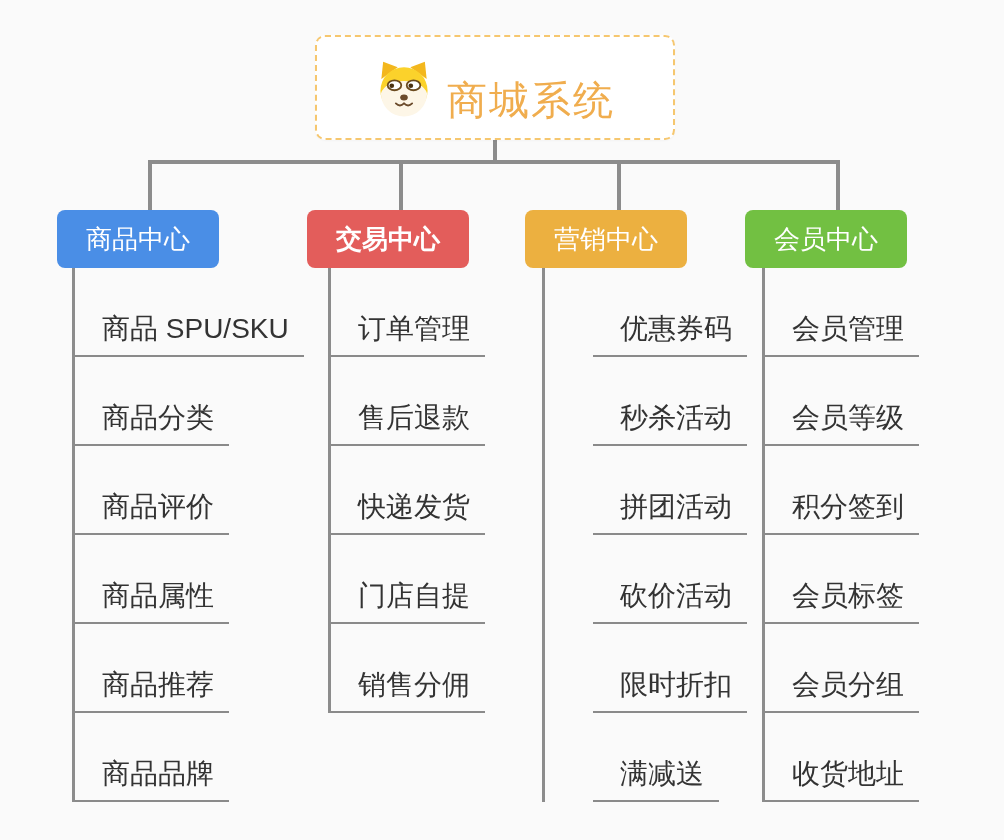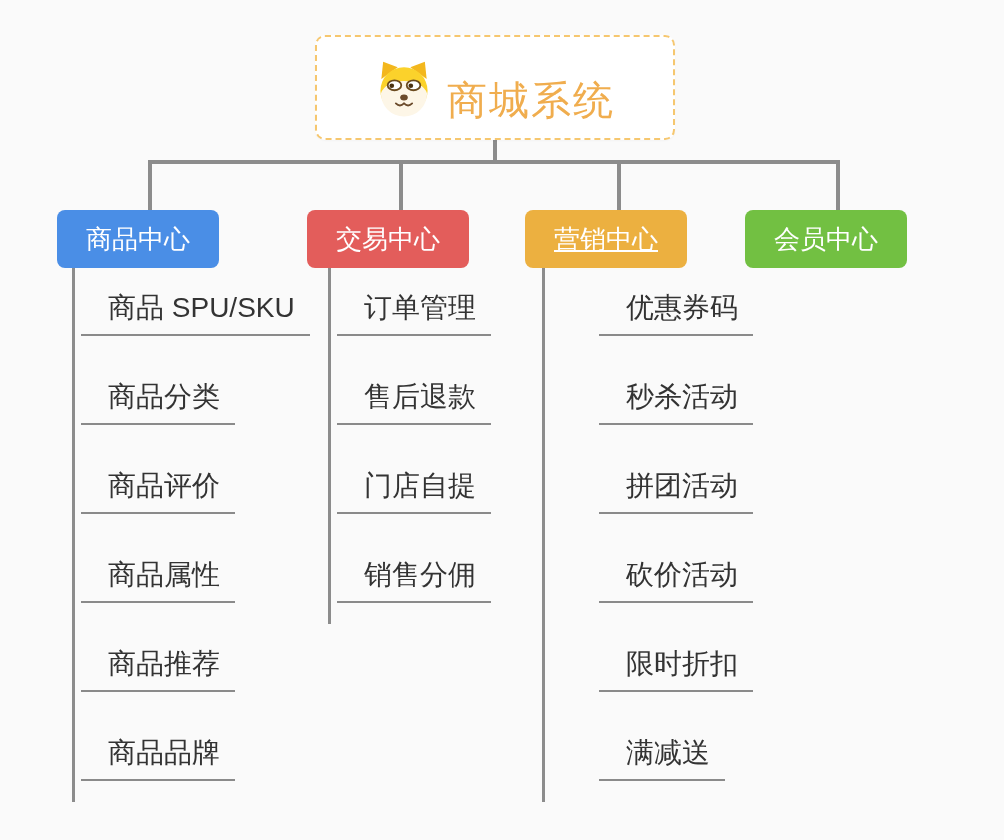--- a/index.html
+++ b/index.html
@@ -74,22 +74,21 @@
     top: 268px;
     border-left: 3px solid #8c8c8c;
   }
   .b1i { left: 72px; }
   .b2i { left: 328px; }
   .b3i { left: 542px; padding-left: 48px; }
   .b4i { left: 762px; }
   .item {
     height: 89px;
     display: flex;
-    align-items: center;
-    margin-left: 6px;
+    align-items: flex-end;
   }
   .item-label {
     display: inline-block;
     font-size: 28px;
     color: #333333;
     white-space: nowrap;
     padding: 0 15px 7px 27px;
     border-bottom: 2px solid #8a8a8a;
   }
 </style>
@@ -136,37 +135,40 @@
         <span class="item-label">商品属性</span>
       </div>
     <div class="item">
         <span class="item-label">商品推荐</span>
       </div>
     <div class="item">
         <span class="item-label">商品品牌</span>
       </div>
   </div>
 
-  <div class="branch-header b2" style="background-color: rgb(227, 93, 91);">交易中心</div>
+  <div class="branch-header b2" style="background-color: rgb(227, 93, 91); font-weight: bold;">交易中心</div>
   <div class="branch-items b2i">
     <div class="item">
         <span class="item-label">订单管理</span>
       </div>
     <div class="item">
         <span class="item-label">售后退款</span>
       </div>
     <div class="item">
+        <span class="item-label">快递发货</span>
+      </div>
+    <div class="item">
         <span class="item-label">门店自提</span>
       </div>
     <div class="item">
         <span class="item-label">销售分佣</span>
       </div>
   </div>
 
-  <div class="branch-header b3" style="background-color: rgb(236, 176, 64); text-decoration: underline;">营销中心</div>
+  <div class="branch-header b3" style="background-color: rgb(236, 176, 64);">营销中心</div>
   <div class="branch-items b3i">
     <div class="item">
         <span class="item-label">优惠券码</span>
       </div>
     <div class="item">
         <span class="item-label">秒杀活动</span>
       </div>
     <div class="item">
         <span class="item-label">拼团活动</span>
       </div>
@@ -175,14 +177,34 @@
       </div>
     <div class="item">
         <span class="item-label">限时折扣</span>
       </div>
     <div class="item">
         <span class="item-label">满减送</span>
       </div>
   </div>
 
   <div class="branch-header b4" style="background-color: rgb(114, 192, 66);">会员中心</div>
+  <div class="branch-items b4i">
+    <div class="item">
+        <span class="item-label">会员管理</span>
+      </div>
+    <div class="item">
+        <span class="item-label">会员等级</span>
+      </div>
+    <div class="item">
+        <span class="item-label">积分签到</span>
+      </div>
+    <div class="item">
+        <span class="item-label">会员标签</span>
+      </div>
+    <div class="item">
+        <span class="item-label">会员分组</span>
+      </div>
+    <div class="item">
+        <span class="item-label">收货地址</span>
+      </div>
+  </div>
 
 </div>
 
 </body></html>

